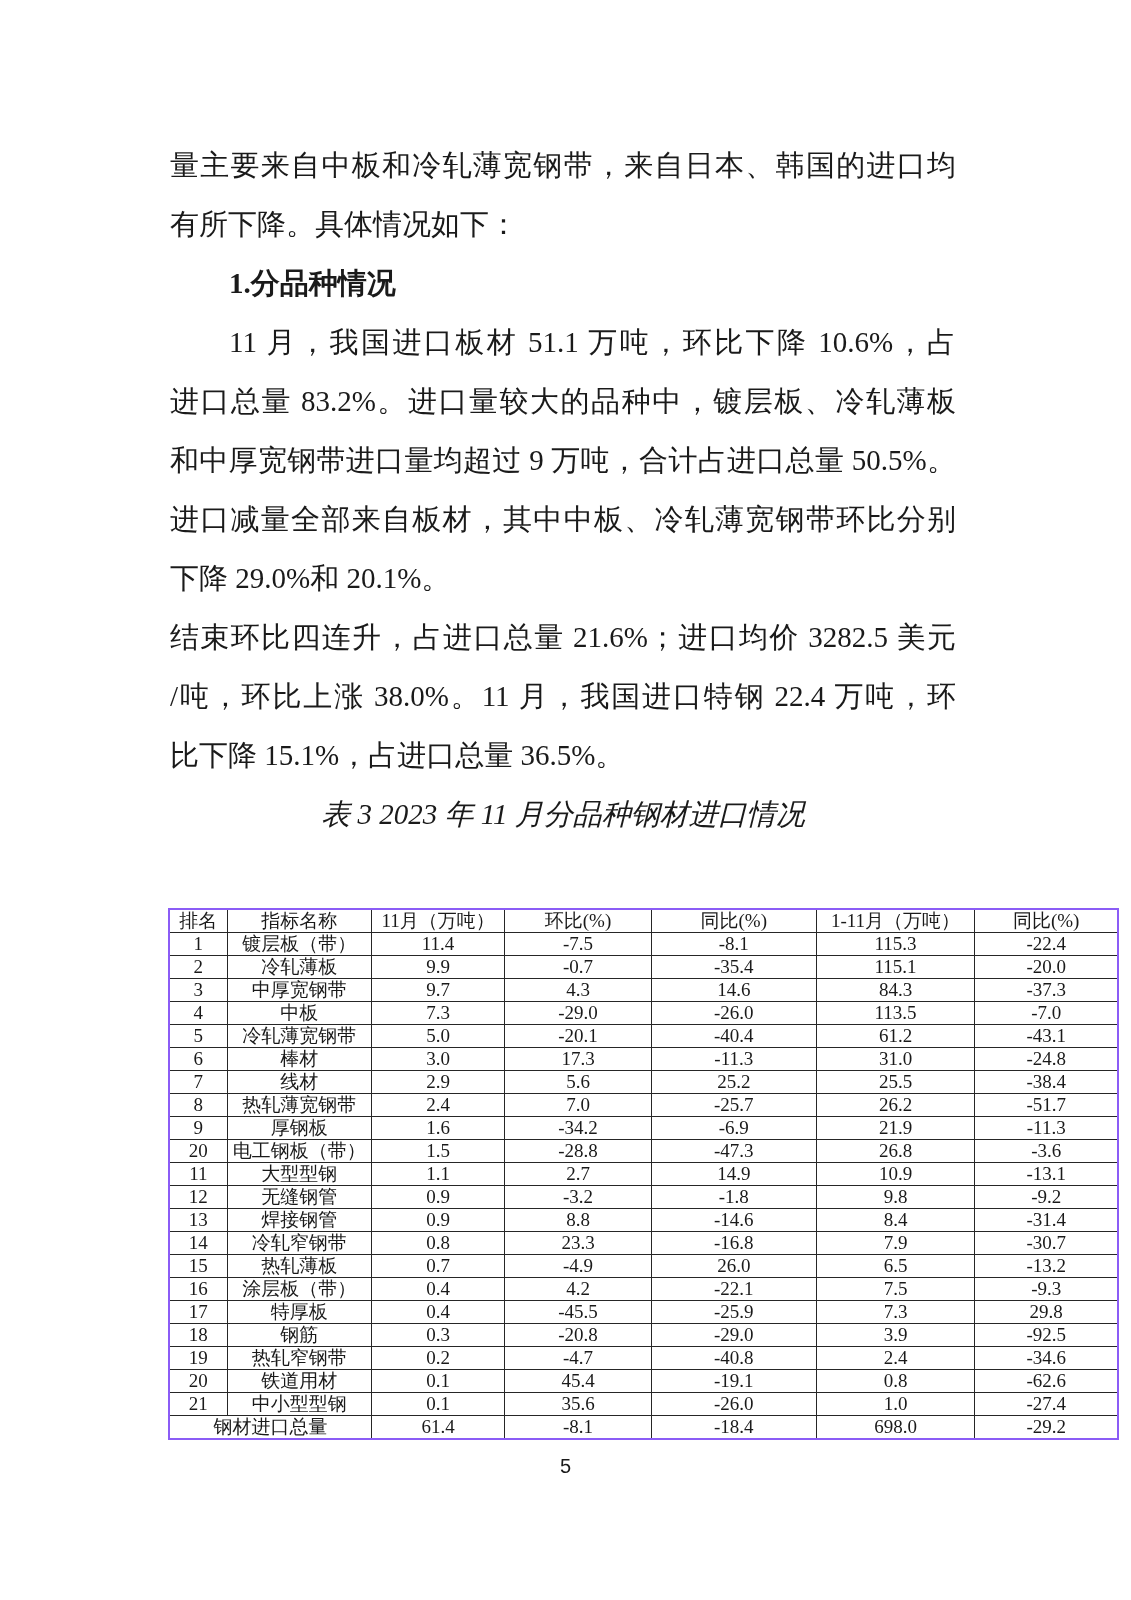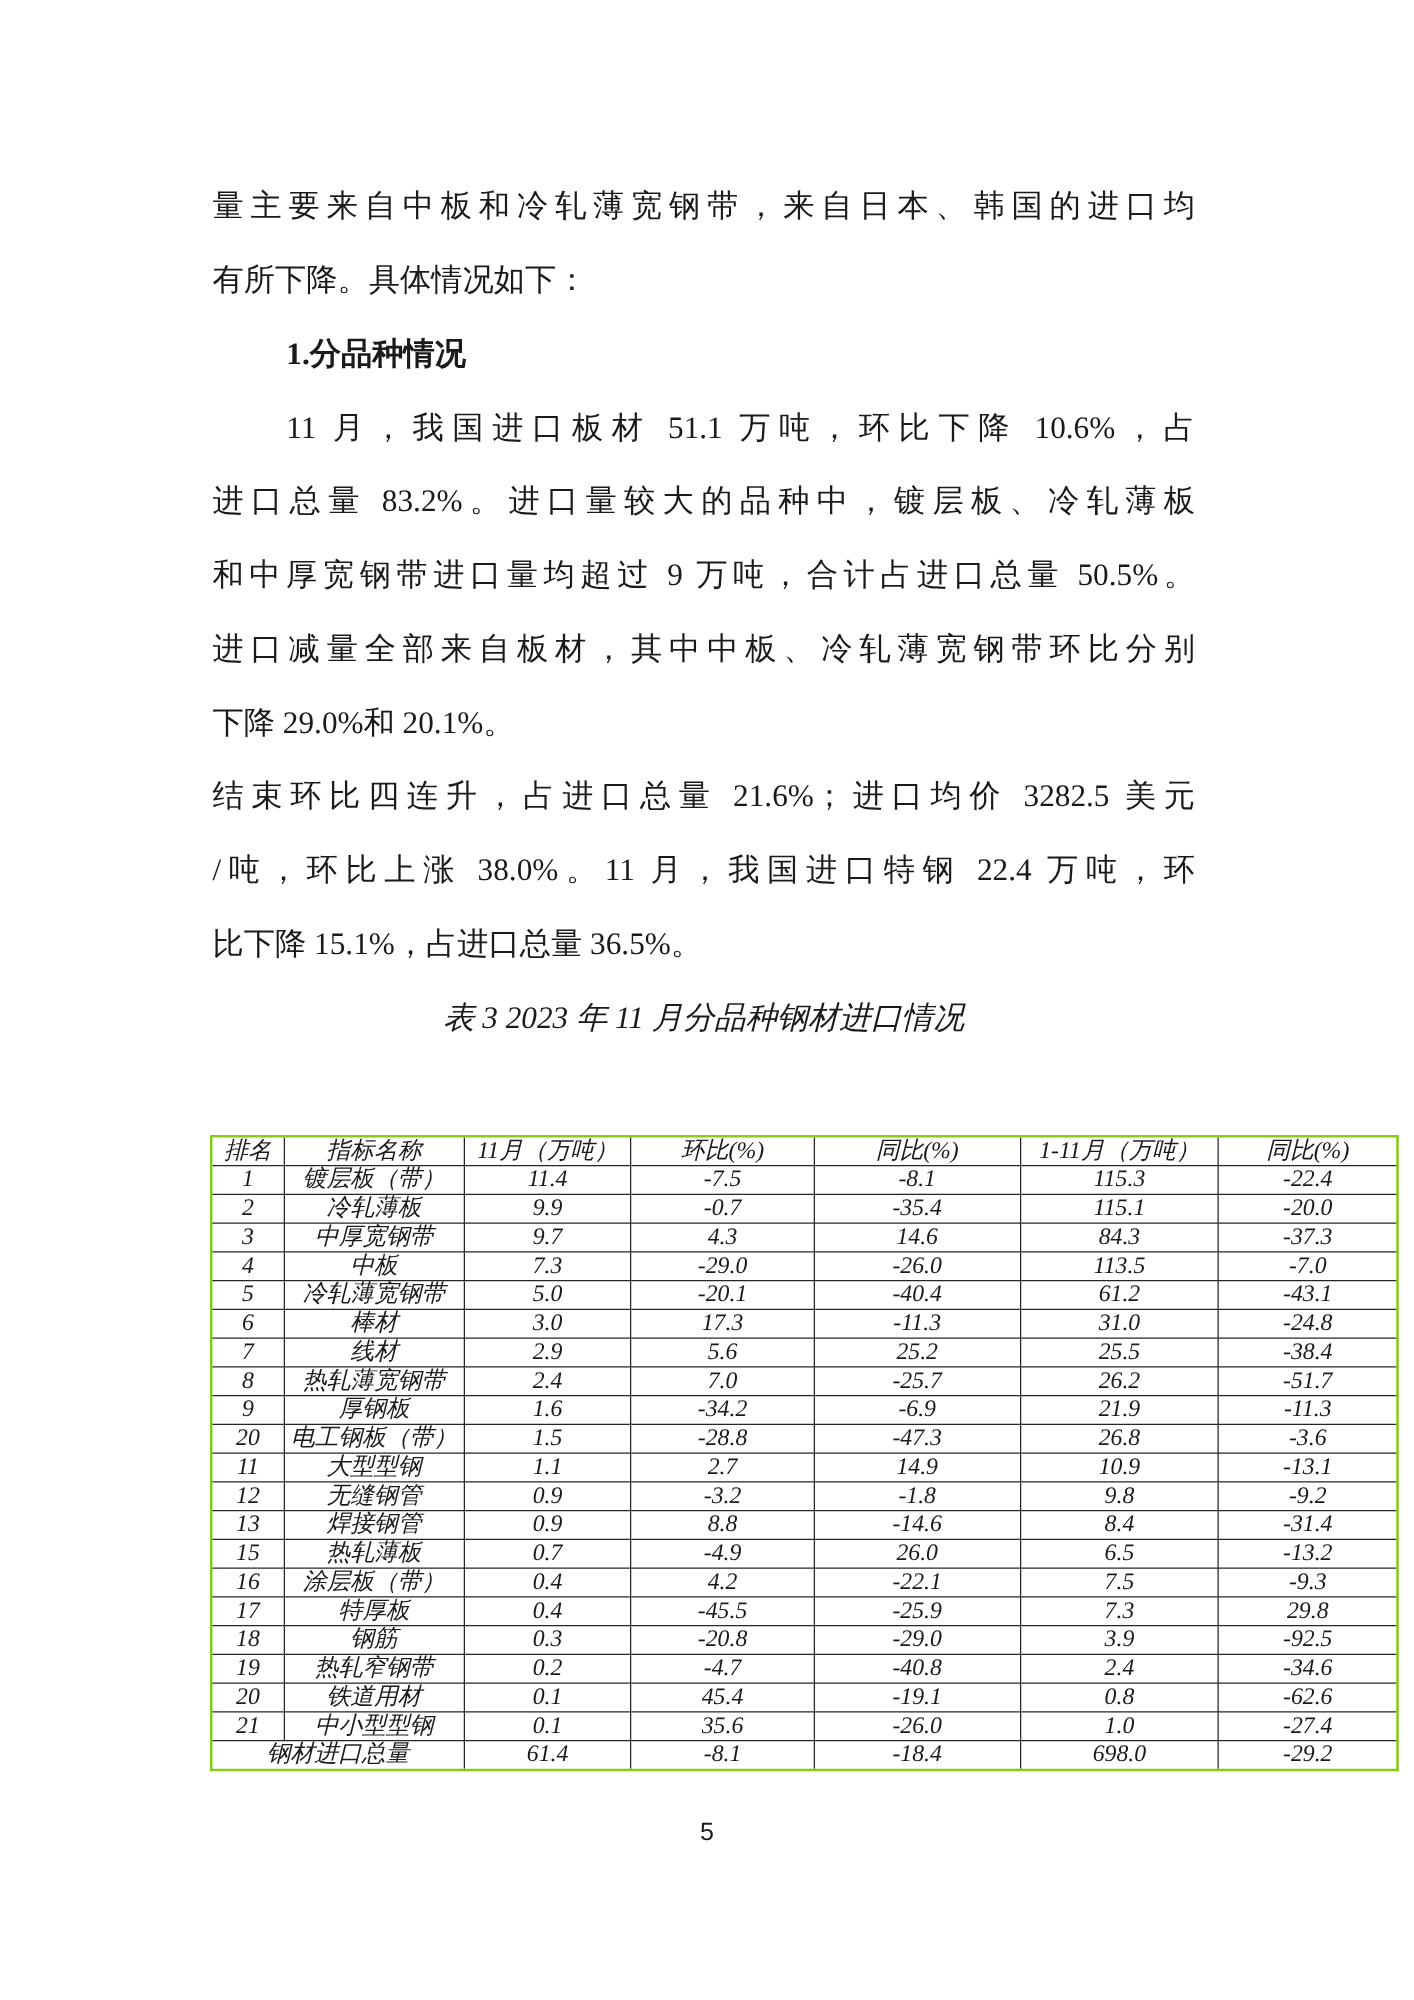--- a/index.html
+++ b/index.html
@@ -6,32 +6,31 @@
   body {
     width:1131px; height:1600px; position:relative;
     background:#ffffff; color:#1a1a1a;
     font-family:"Liberation Serif", serif;
     overflow:hidden;
   }
   .textblock {
     position:absolute; left:170px; top:136px; width:786px;
   }
   .line {
-    height:59px; line-height:59px; font-size:25px;
+    height:59px; line-height:59px; font-size:29px;
     white-space:nowrap; overflow:visible;
   }
   .just { text-align:justify; text-align-last:justify; }
   .indent { padding-left:59px; }
   .heading { font-weight:600; }
   .table-title { text-align:center; text-align-last:center;font-style:italic; }
   table.datatable {
     position:absolute; left:168px; top:908px; width:951px;
     border-collapse:collapse; table-layout:fixed;
-    border:2px solid #84cc16;
-    font-style:italic;
+    border:2px solid #8b5cf6;
   }
   table.datatable th, table.datatable td {
     border:1px solid #262626;
     height:22px; line-height:22px; padding:0;
     font-size:19px; font-weight:normal;
     text-align:center; vertical-align:middle;
     white-space:nowrap; overflow:visible;
   }
   .footer {
     position:absolute; left:0; top:1455px; width:1131px;
@@ -190,20 +189,29 @@
       <tr>
         <td>13</td>
         <td>焊接钢管</td>
         <td>0.9</td>
         <td>8.8</td>
         <td>-14.6</td>
         <td>8.4</td>
         <td>-31.4</td>
       </tr>
       <tr>
+        <td>14</td>
+        <td>冷轧窄钢带</td>
+        <td>0.8</td>
+        <td>23.3</td>
+        <td>-16.8</td>
+        <td>7.9</td>
+        <td>-30.7</td>
+      </tr>
+      <tr>
         <td>15</td>
         <td>热轧薄板</td>
         <td>0.7</td>
         <td>-4.9</td>
         <td>26.0</td>
         <td>6.5</td>
         <td>-13.2</td>
       </tr>
       <tr>
         <td>16</td>

